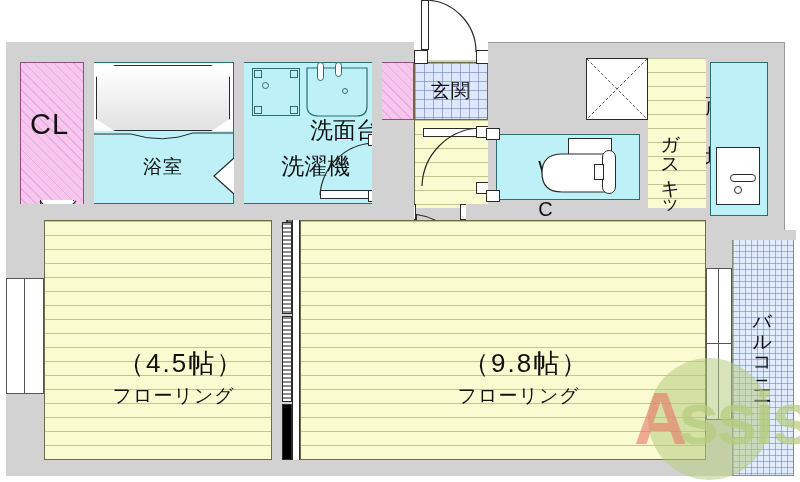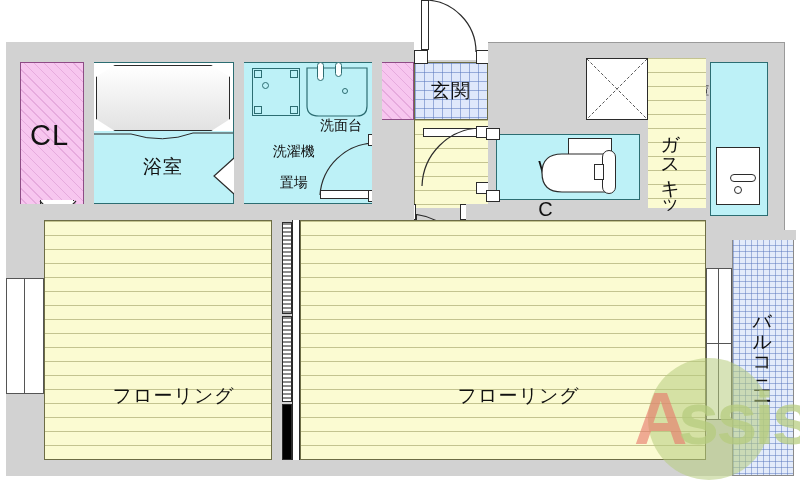--- a/index.html
+++ b/index.html
@@ -48,21 +48,21 @@
        repeating-linear-gradient(to bottom,rgba(90,120,190,.5) 0 1px,rgba(0,0,0,0) 1px 6px);
      border:1px solid #8a8a8a;
   }
   .white{background:#ffffff;}
 
   
   .lbl{position:absolute;color:#111;line-height:1.12;white-space:pre;
        font-family:"Liberation Sans","DejaVu Sans",sans-serif;}
   .lbl-room{font-size:26px;letter-spacing:2px;text-align:center;}
   .lbl-mid{font-size:19px;letter-spacing:1px;text-align:center;}
-  .lbl-sm{font-size:14px;letter-spacing:0px;text-align:center;}
+  .lbl-sm{font-size:23px;letter-spacing:0px;text-align:center;}
   .lbl-vert{writing-mode:vertical-rl;text-orientation:upright;font-size:19px;letter-spacing:1px;}
   .lbl-big-latin{font-size:29px;letter-spacing:1px;}
   .lbl-sb{font-size:20px;line-height:1.02;text-align:center;}
 
   
   .tub{
     background:linear-gradient(to bottom,#ffffff 0%,#f2f2f2 45%,#e2e2e2 100%);
     border:1px solid #2b2b2b;
     clip-path:polygon(0% 18%,14% 0%,86% 0%,100% 18%,100% 82%,86% 100%,14% 100%,0% 82%);
   }
@@ -101,21 +101,21 @@
 </head>
 <body>
 
 <div id="plan">
 
   <div class="abs wall outline" style="left:6px;top:42px;width:779px;height:434px;"></div>
 
   <div class="abs wall" style="left:497px;top:44px;width:286px;height:14px;"></div>
 
   <div class="abs closet" style="left:20px;top:62px;width:64px;height:148px;"></div>
-  <div class="lbl lbl-big-latin" style="left:30px;top:119px;">CL</div>
+  <div class="lbl lbl-big-latin" style="left:30px;top:108px;">CL</div>
 
   <div class="abs white thin" style="left:40px;top:200px;width:34px;height:18px;border-top:none;"></div>
   <svg class="abs" style="left:38px;top:200px;width:40px;height:22px;" viewBox="0 0 40 22">
     <polyline points="2,1 20,20 38,1" fill="#ffffff" stroke="#2b2b2b" stroke-width="1.2"></polyline>
   </svg>
 
   <div class="abs wet" style="left:92px;top:62px;width:142px;height:142px;"></div>
 
   <div class="abs white" style="left:93px;top:63px;width:140px;height:68px;"></div>
   <div class="abs tub" style="left:96px;top:65px;width:134px;height:66px;"></div>
@@ -228,34 +228,40 @@
   <div class="abs floor-wood-v" style="left:648px;top:58px;width:58px;height:150px;border:none;"></div>
   <div class="lbl lbl-vert" style="left:660px;top:122px;height:140px;">ガスキッチン</div>
 
   <div class="abs wet" style="left:710px;top:62px;width:58px;height:154px;"></div>
   <div class="abs thin" style="left:716px;top:147px;width:44px;height:58px;background:#fff;"></div>
   <div class="abs thin" style="left:730px;top:174px;width:26px;height:8px;border-radius:4px;background:#fff;"></div>
   <div class="abs" style="left:734px;top:186px;width:8px;height:8px;border:1px solid #2b2b2b;border-radius:50%;"></div>
   <div class="abs wall" style="left:768px;top:44px;width:16px;height:188px;"></div>
 
   <div class="abs floor-wood" style="left:44px;top:220px;width:228px;height:240px;"></div>
+  <div class="lbl lbl-room" style="left:44px;top:320px;width:228px;">
+     <span>（4.5帖）</span>
+  </div>
   <div class="lbl lbl-mid" style="left:44px;top:364px;width:228px;">
      <span>フローリング</span>
   </div>
 
   <div class="abs wall" style="left:6px;top:220px;width:38px;height:256px;"></div>
   <div class="abs win" style="left:6px;top:278px;width:38px;height:116px;"></div>
   <div class="win-line" style="left:24px;top:278px;width:1px;height:116px;"></div>
 
   <div class="abs slide slide-dots" style="left:282px;top:222px;width:10px;height:92px;"></div>
   <div class="abs slide slide-dots" style="left:282px;top:316px;width:10px;height:86px;"></div>
   <div class="abs slide slide-black" style="left:282px;top:404px;width:10px;height:56px;"></div>
   <div class="abs white" style="left:292px;top:220px;width:8px;height:240px;border-left:1px solid #2b2b2b;border-right:1px solid #2b2b2b;"></div>
 
   <div class="abs floor-wood" style="left:300px;top:220px;width:406px;height:240px;"></div>
+  <div class="lbl lbl-room" style="left:340px;top:320px;width:326px;">
+     <span>（9.8帖）</span>
+  </div>
   <div class="lbl lbl-mid" style="left:340px;top:364px;width:326px;">
      <span>フローリング</span>
   </div>
 
   <div class="abs wall" style="left:706px;top:232px;width:26px;height:244px;"></div>
   <div class="abs win" style="left:706px;top:268px;width:26px;height:152px;"></div>
   <div class="win-line" style="left:718px;top:268px;width:1px;height:152px;"></div>
   <div class="win-line" style="left:706px;top:343px;width:26px;height:1px;"></div>
 
   <div class="abs tile-balcony" style="left:732px;top:238px;width:62px;height:238px;"></div>

